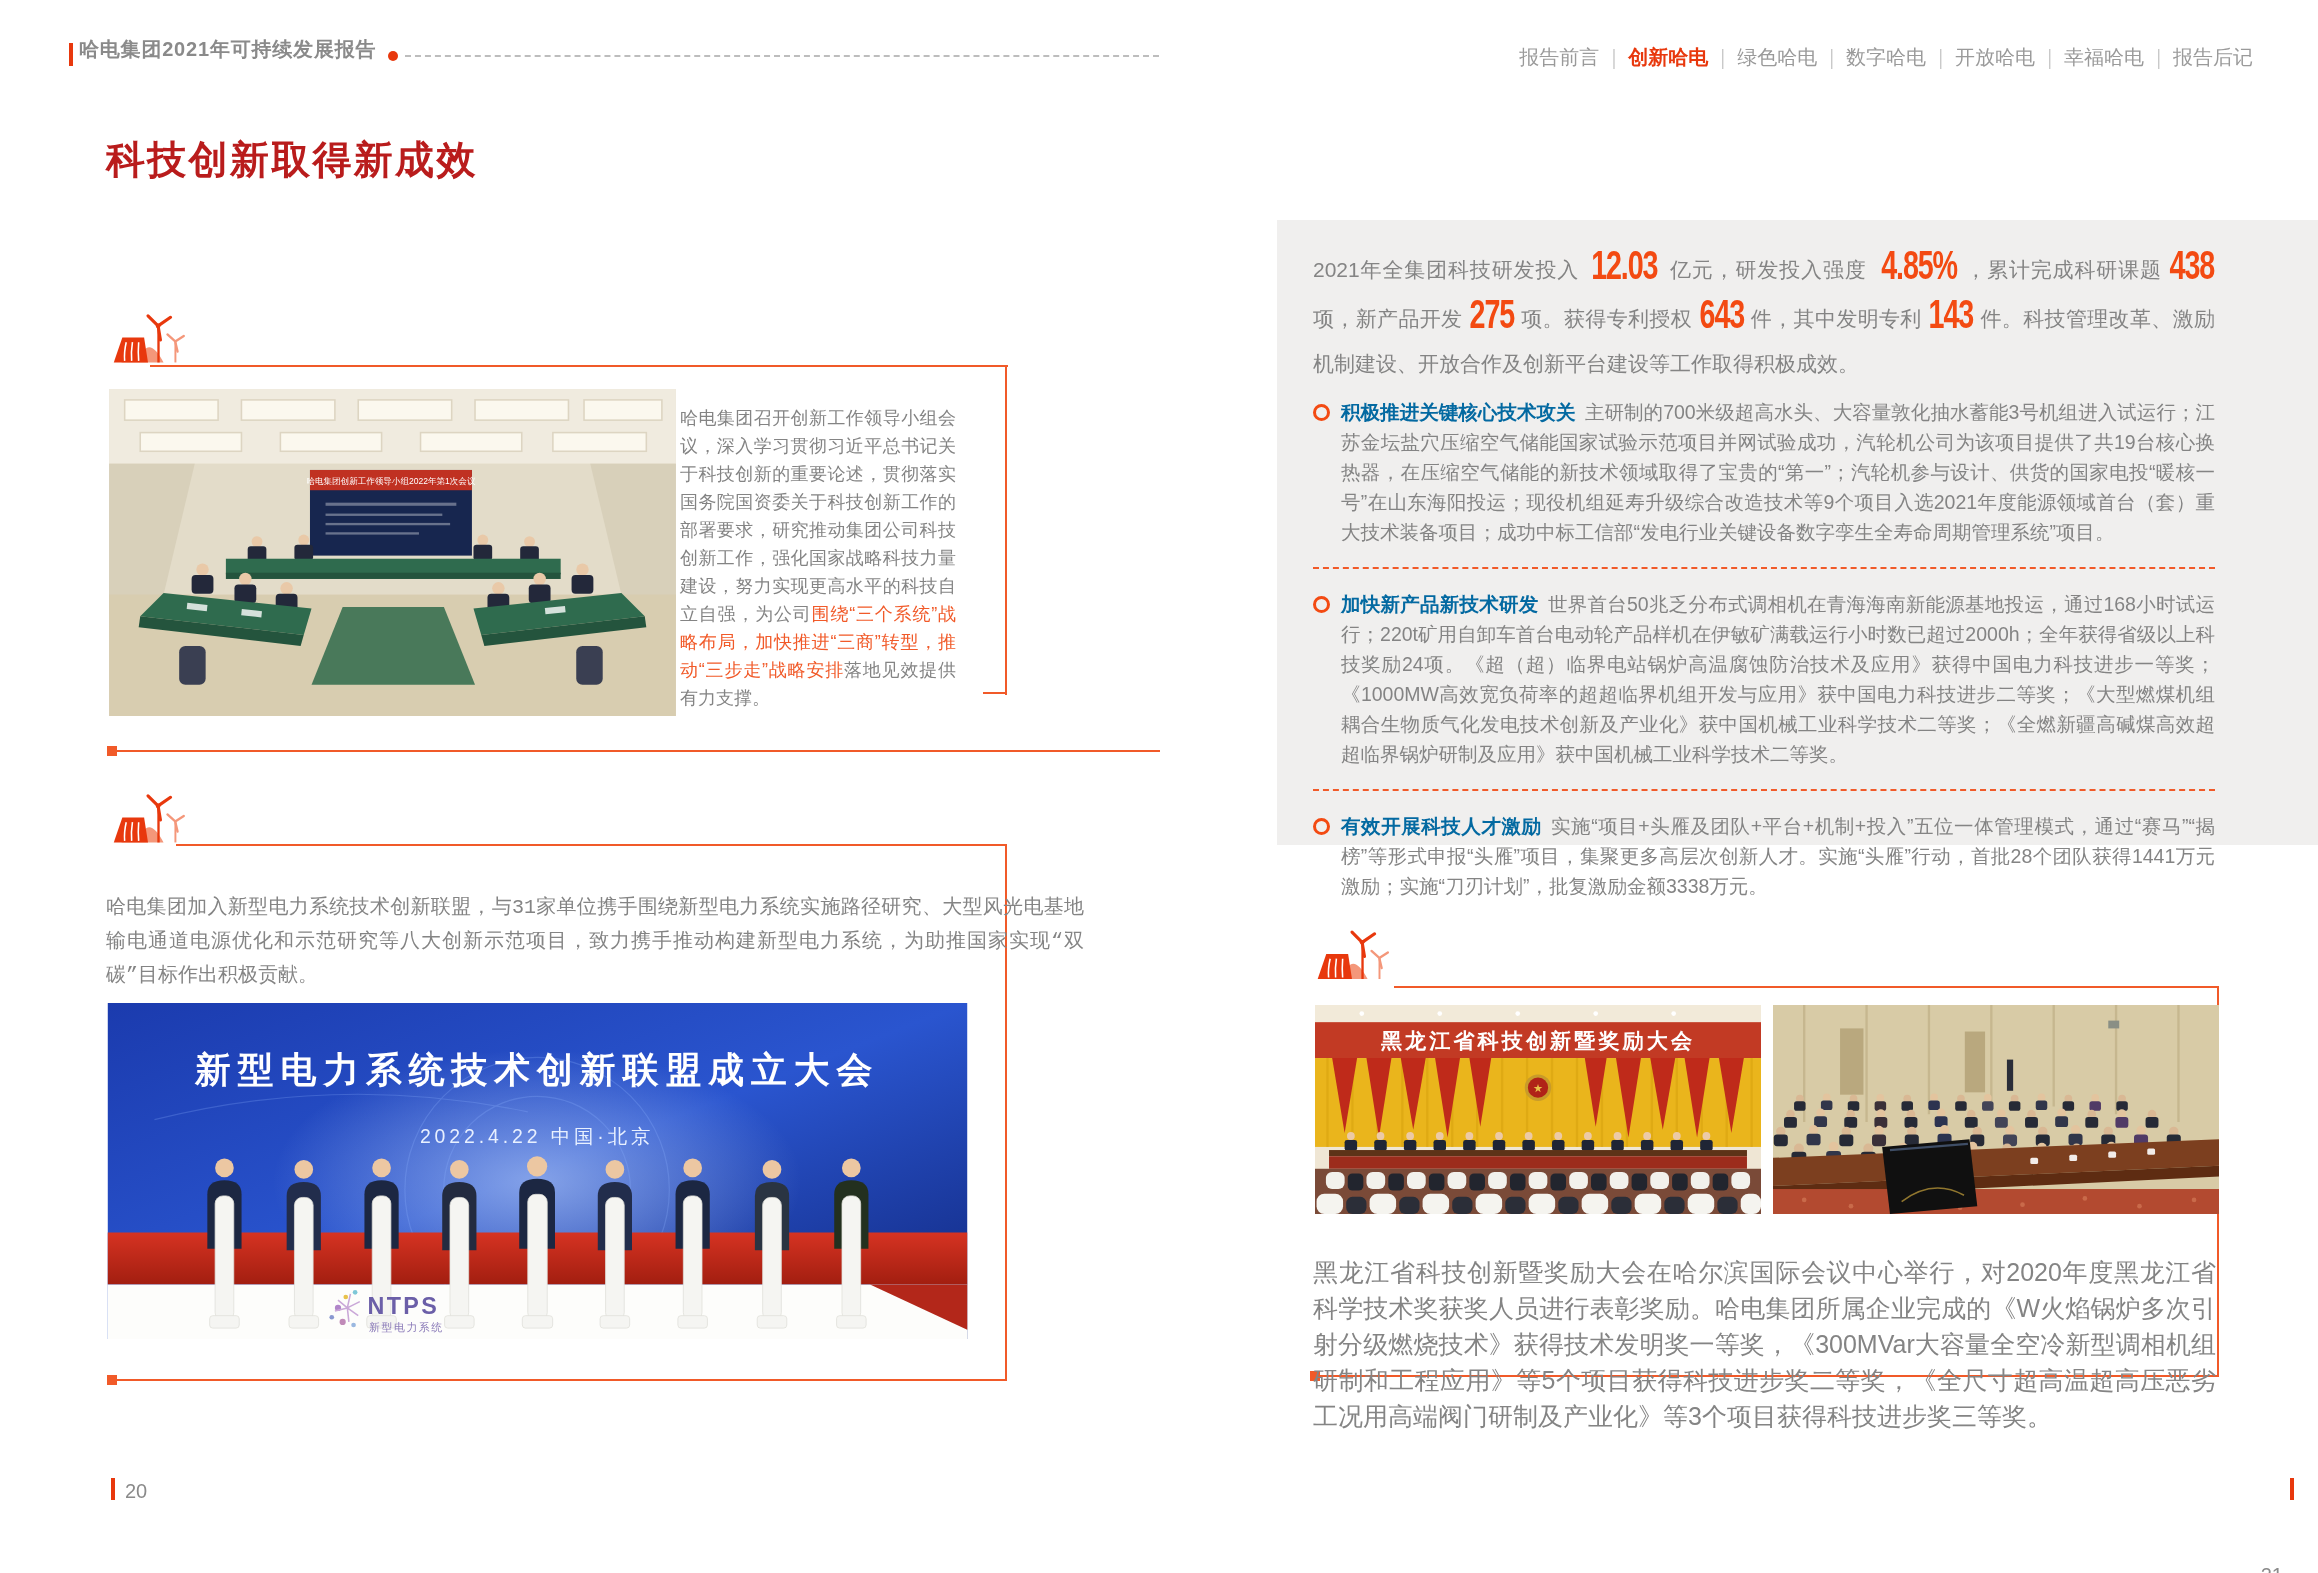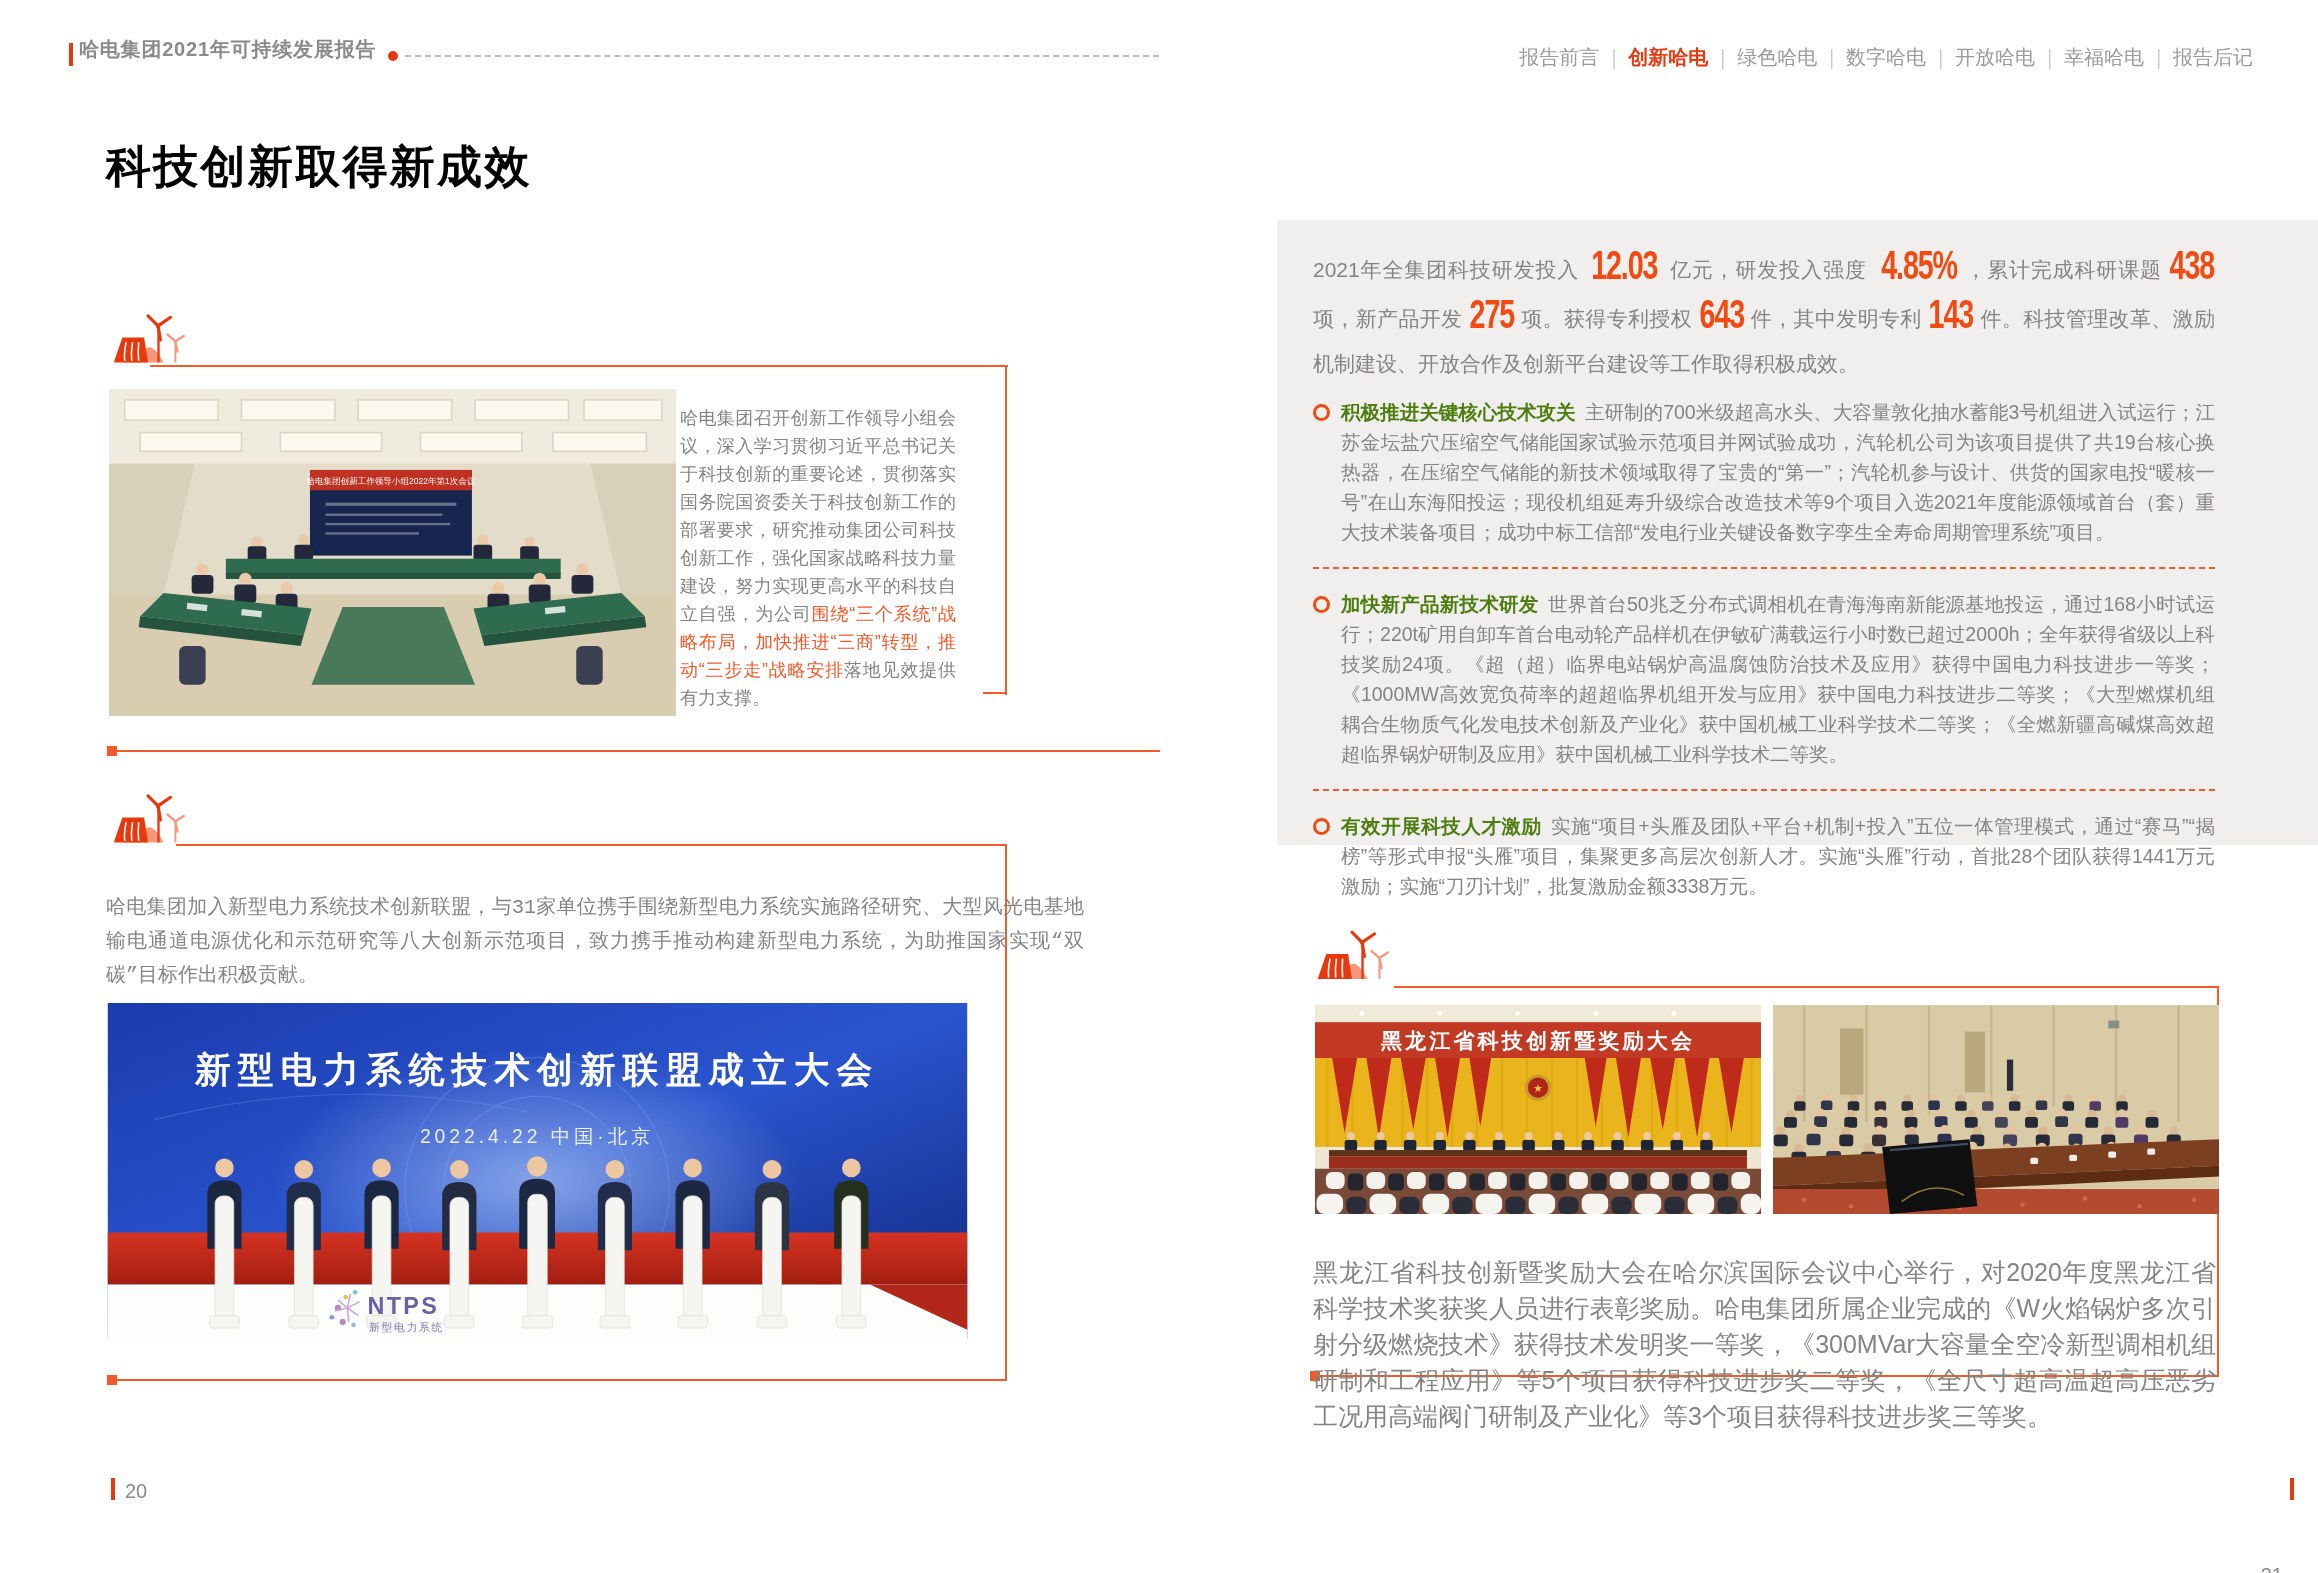--- a/index.html
+++ b/index.html
@@ -12,36 +12,36 @@
   .hdr-dot{position:absolute;left:388px;top:51px;width:10px;height:10px;border-radius:50%;background:#e8380d;}
   .hdr-dash{position:absolute;left:405px;top:55px;width:754px;border-top:2.3px dashed #bdbdbd;}
   .hdr-nav{position:absolute;right:66px;top:44px;font-size:20px;color:#9a9a9a;white-space:nowrap;}
   .hdr-nav .sep{color:#c3c3c3;margin:0 4.7px;}
   .hdr-nav .active{color:#e8380d;font-weight:bold;}
   
   .oline{position:absolute;background:#f15a29;}
   .ocap{position:absolute;width:10px;height:10px;background:#f15a29;}
   .osep{border-top:2.3px dashed #f15a29;margin:20px 0;}
   
-  .page-title{position:absolute;left:106px;top:107px;font-size:45px;font-weight:bold;color:#000000;letter-spacing:2.3px;}
+  .page-title{position:absolute;left:106px;top:107px;font-size:39px;font-weight:bold;color:#b91c1c;letter-spacing:2.3px;}
   .para{color:#848484;text-align:justify;}
   .p1{position:absolute;left:680px;top:386px;width:276px;font-size:18px;line-height:28px;}
   .p1 .hl{color:#f15a29;}
   .p2{position:absolute;left:106px;top:871px;width:978px;font-size:20px;line-height:34px;font-family:Liberation Mono, monospace;}
   .caption{position:absolute;left:1313px;top:1229px;width:903px;font-size:25px;line-height:36px;text-align:justify;}
   .pagenum{position:absolute;font-size:20px;color:#8a8a8a;}
   
   .graybox{position:absolute;left:1277px;top:220px;width:1041px;height:625px;background:#f0efee;
            box-sizing:border-box;padding:23.4px 103px 0 36px;}
   .stats{margin:0 0 11px 0;font-size:21px;line-height:45px;color:#848484;text-align:justify;}
   .bignum{font-size:41px;font-weight:bold;color:#f34a12;display:inline-block;
           transform:scaleX(.7);transform-origin:center bottom;margin:0 -8.6px;letter-spacing:-1.6px;vertical-align:-2.3px;}
   .bullet{position:relative;padding-left:28px;font-size:19.5px;line-height:30px;text-align:justify;}
   .bullet .bcirc{position:absolute;left:0;top:7px;width:11px;height:11px;border:3.1px solid #f34a12;border-radius:50%;}
-  .bullet .blabel{color:#4d7c0f;font-weight:bold;margin-right:9.3px;}
+  .bullet .blabel{color:#0369a1;font-weight:bold;margin-right:9.3px;}
   
   .photo{position:absolute;display:block;}
 </style>
 </head>
 <body>
 
 <div class="sheet">
 
   <span class="redbar" style="left:69px;top:43px;"></span>
   <span class="hdr-title">哈电集团2021年可持续发展报告</span>

